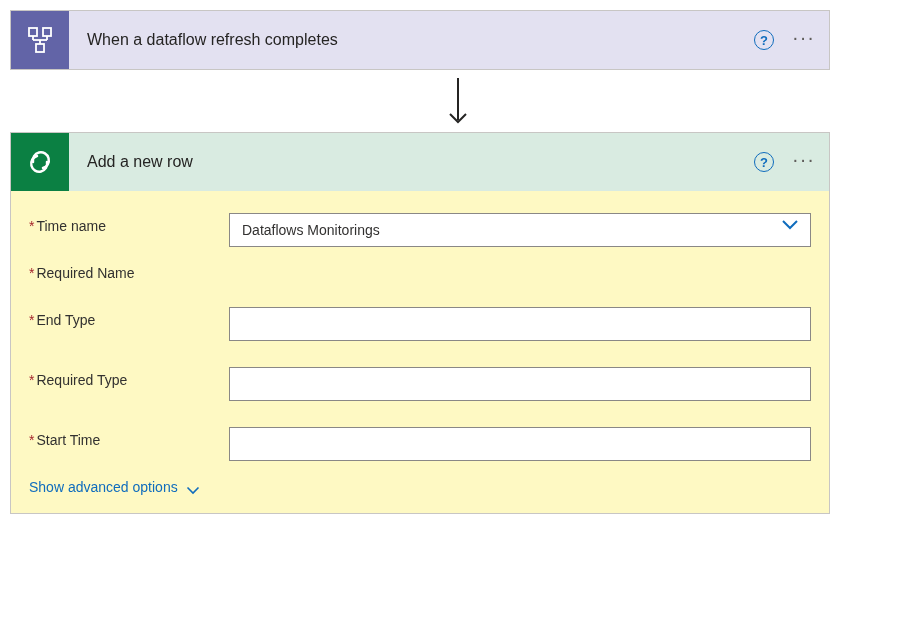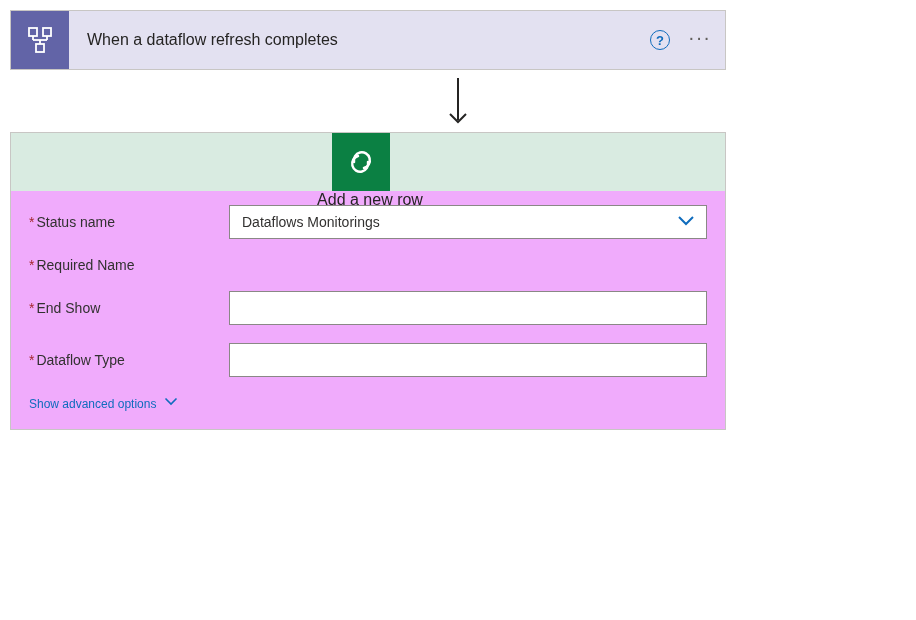--- a/index.html
+++ b/index.html
@@ -5,31 +5,31 @@
     * { box-sizing: border-box; margin: 0; padding: 0; }
     body {
       font-family: "Segoe UI", -apple-system, sans-serif;
       background: #fff;
       padding: 10px;
       font-size: 14px;
       color: #323130;
     }
     .card {
       border: 1px solid #c8c6c4;
-      background: #f0abfc;
-      width: 716px;
+      background: #fef9c3;
+      width: 820px;
     }
     .card-header {
       display: flex;
       align-items: center;
       height: 58px;
       padding-right: 14px;
     }
     .trigger-header { background: #e3e1f1; }
-    .action-header { background: #d9ebe1; flex-direction: column; }
+    .action-header { background: #d9ebe1; }
     .connector-icon {
       width: 58px;
       height: 58px;
       display: flex;
       align-items: center;
       justify-content: center;
       flex-shrink: 0;
     }
     .trigger-icon-bg { background: #6264a7; }
     .action-icon-bg { background: #0b8043; }
@@ -93,39 +93,40 @@
     }
     .form-input, .form-select {
       width: 100%;
       height: 34px;
       border: 1px solid #8a8886;
       padding: 0 12px;
       font-size: 14px;
       font-family: inherit;
       color: #323130;
       background: #fff;
+      margin-top: 8px;
     }
     .form-select {
       appearance: none;
       padding-right: 40px;
     }
     .form-input::placeholder { color: #605e5c; }
     .select-chevron {
       position: absolute;
       right: 12px;
       top: 50%;
       transform: translateY(-50%);
       pointer-events: none;
     }
     .advanced-link {
       color: #0f6cbd;
-      font-size: 12px;
+      font-size: 14px;
       cursor: pointer;
       display: inline-flex;
-      align-items: flex-start;
+      align-items: flex-end;
       gap: 8px;
     }
   </style>
 </head>
 <body>
 
 <div class="card">
   <div class="card-header trigger-header">
     <div class="connector-icon trigger-icon-bg">
       <svg width="30" height="30" viewBox="0 0 30 30" fill="none">
@@ -164,50 +165,56 @@
     <div class="card-title">Add a new row</div>
     <div class="header-actions">
       <div class="help-icon">?</div>
       <div class="ellipsis">···</div>
     </div>
   </div>
 
   <div class="card-body">
 
     <div class="form-row">
-      <div class="form-label"><span class="req">*</span><span>Status name</span></div>
+      <div class="form-label"><span class="req">*</span><span>Time name</span></div>
       <div class="form-input-wrap">
         <input class="form-select" readonly="" value="Dataflows Monitorings" style="">
         <span class="select-chevron">
           <svg width="18" height="12" viewBox="0 0 18 12">
               <polyline points="2,2 9,9 16,2" fill="none" stroke="#0f6cbd" stroke-width="2"></polyline>
             </svg>
         </span>
       </div>
     </div>
 
     <div class="form-row">
       <div class="form-label"><span class="req">*</span><span>Required Name</span></div>
     </div>
 
     <div class="form-row">
-      <div class="form-label"><span class="req">*</span><span>End Show</span></div>
+      <div class="form-label"><span class="req">*</span><span>End Type</span></div>
       <div class="form-input-wrap">
         <input class="form-input" style="">
       </div>
     </div>
 
 
     <div class="form-row">
-      <div class="form-label"><span class="req">*</span><span>Dataflow Type</span></div>
+      <div class="form-label"><span class="req">*</span><span>Required Type</span></div>
       <div class="form-input-wrap">
         <input class="form-input" style="">
       </div>
     </div>
 
+    <div class="form-row">
+      <div class="form-label"><span class="req">*</span><span>Start Time</span></div>
+      <div class="form-input-wrap">
+        <input class="form-input" style="">
+      </div>
+    </div>
 
     <div class="advanced-link">
       <span>Show advanced options</span>
       <svg width="14" height="9" viewBox="0 0 14 9">
           <polyline points="1.5,1.5 7,7 12.5,1.5" fill="none" stroke="#0f6cbd" stroke-width="1.6"></polyline>
         </svg>
     </div>
 
   </div>
 </div>

